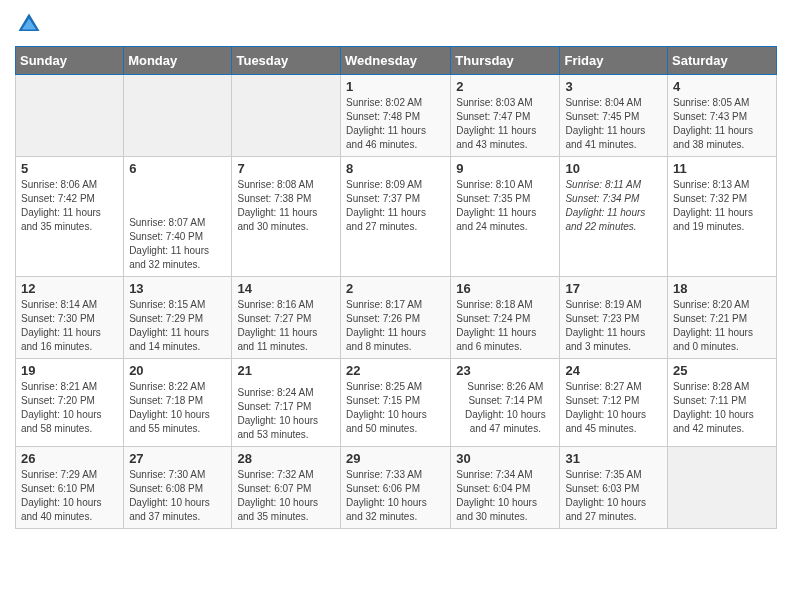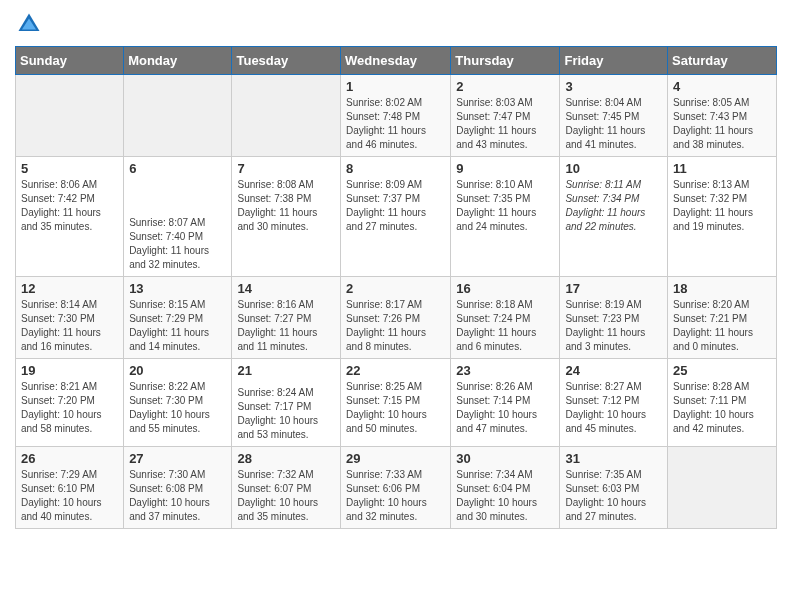--- a/index.html
+++ b/index.html
@@ -250,38 +250,38 @@
         <tr>
           <td>
             <span class="day-number">19</span>
             <div class="day-info" style="white-space: pre-line;">Sunrise: 8:21 AM
 Sunset: 7:20 PM
 Daylight: 10 hours and 58 minutes.</div>
           </td>
           <td>
             <span class="day-number">20</span>
             <div class="day-info" style="white-space: pre-line;">Sunrise: 8:22 AM
-Sunset: 7:30 PM
+Sunset: 7:18 PM
 Daylight: 10 hours and 55 minutes.</div>
           </td>
           <td>
             <span class="day-number">21</span>
             <div class="day-info" style="white-space: pre-line; margin-top: 8px;">Sunrise: 8:24 AM
 Sunset: 7:17 PM
 Daylight: 10 hours and 53 minutes.</div>
           </td>
           <td>
             <span class="day-number">22</span>
             <div class="day-info" style="white-space: pre-line;">Sunrise: 8:25 AM
 Sunset: 7:15 PM
 Daylight: 10 hours and 50 minutes.</div>
           </td>
           <td>
             <span class="day-number">23</span>
-            <div class="day-info" style="white-space: pre-line;">Sunrise: 8:26 AM
+            <div class="day-info" style="white-space: pre-line; text-align: center;">Sunrise: 8:26 AM
 Sunset: 7:14 PM
 Daylight: 10 hours and 47 minutes.</div>
           </td>
           <td>
             <span class="day-number">24</span>
             <div class="day-info" style="white-space: pre-line;">Sunrise: 8:27 AM
 Sunset: 7:12 PM
 Daylight: 10 hours and 45 minutes.</div>
           </td>
           <td>

